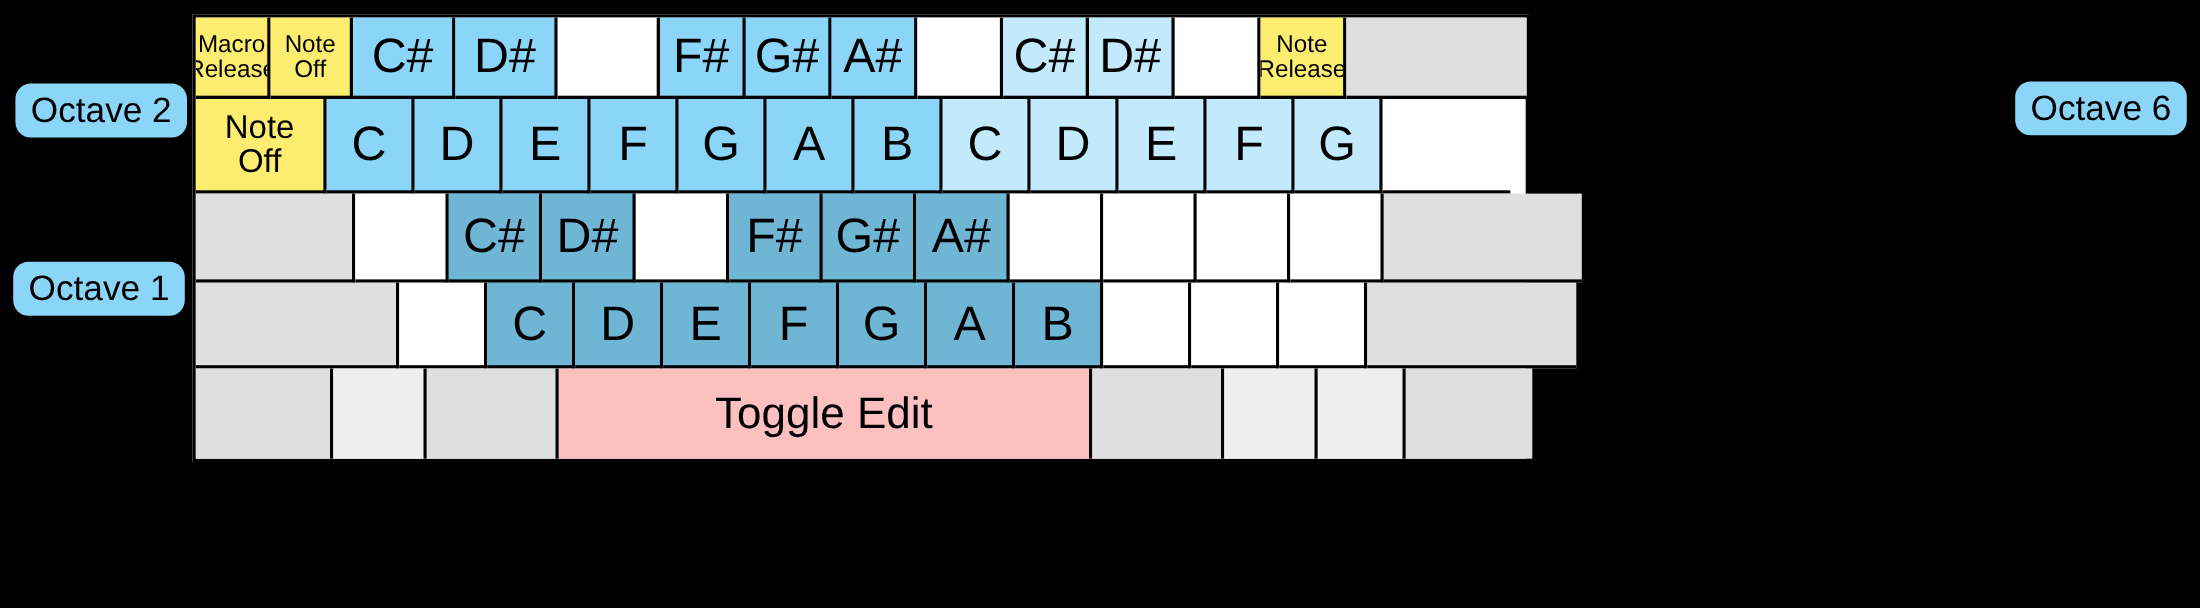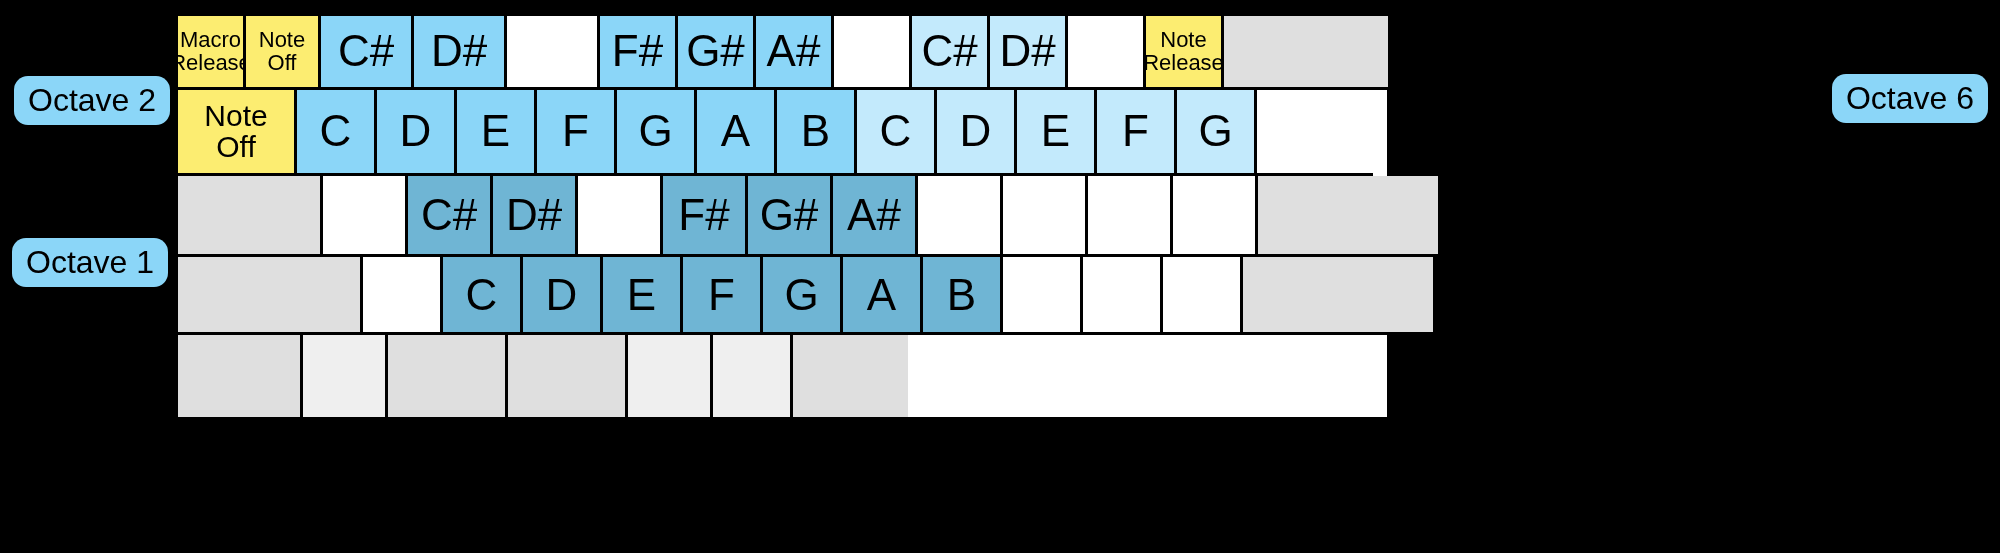--- a/index.html
+++ b/index.html
@@ -149,20 +149,21 @@
         <div class="cell c-dkblue t-note two-line" style="width: 80px;">B</div>
         <div class="cell c-white t-note" style="width: 80px;"></div>
         <div class="cell c-white t-note" style="width: 80px;"></div>
         <div class="cell c-white t-note" style="width: 80px;"></div>
         <div class="cell c-gray t-note" style="width: 190px;"></div>
       </div>
       <div class="row r5">
         <div class="cell c-gray t-toggle" style="width: 125px;"></div>
         <div class="cell c-ltgray t-toggle" style="width: 85px;"></div>
         <div class="cell c-gray t-toggle" style="width: 120px;"></div>
+        <div class="cell c-pink t-toggle two-line" style="width: 485px;">Toggle Edit</div>
         <div class="cell c-gray t-toggle" style="width: 120px;"></div>
         <div class="cell c-ltgray t-toggle" style="width: 85px;"></div>
         <div class="cell c-ltgray t-toggle" style="width: 80px;"></div>
         <div class="cell c-gray t-toggle" style="width: 115px;"></div>
       </div>
     </div>
 
 </div>
 
 </body></html>

